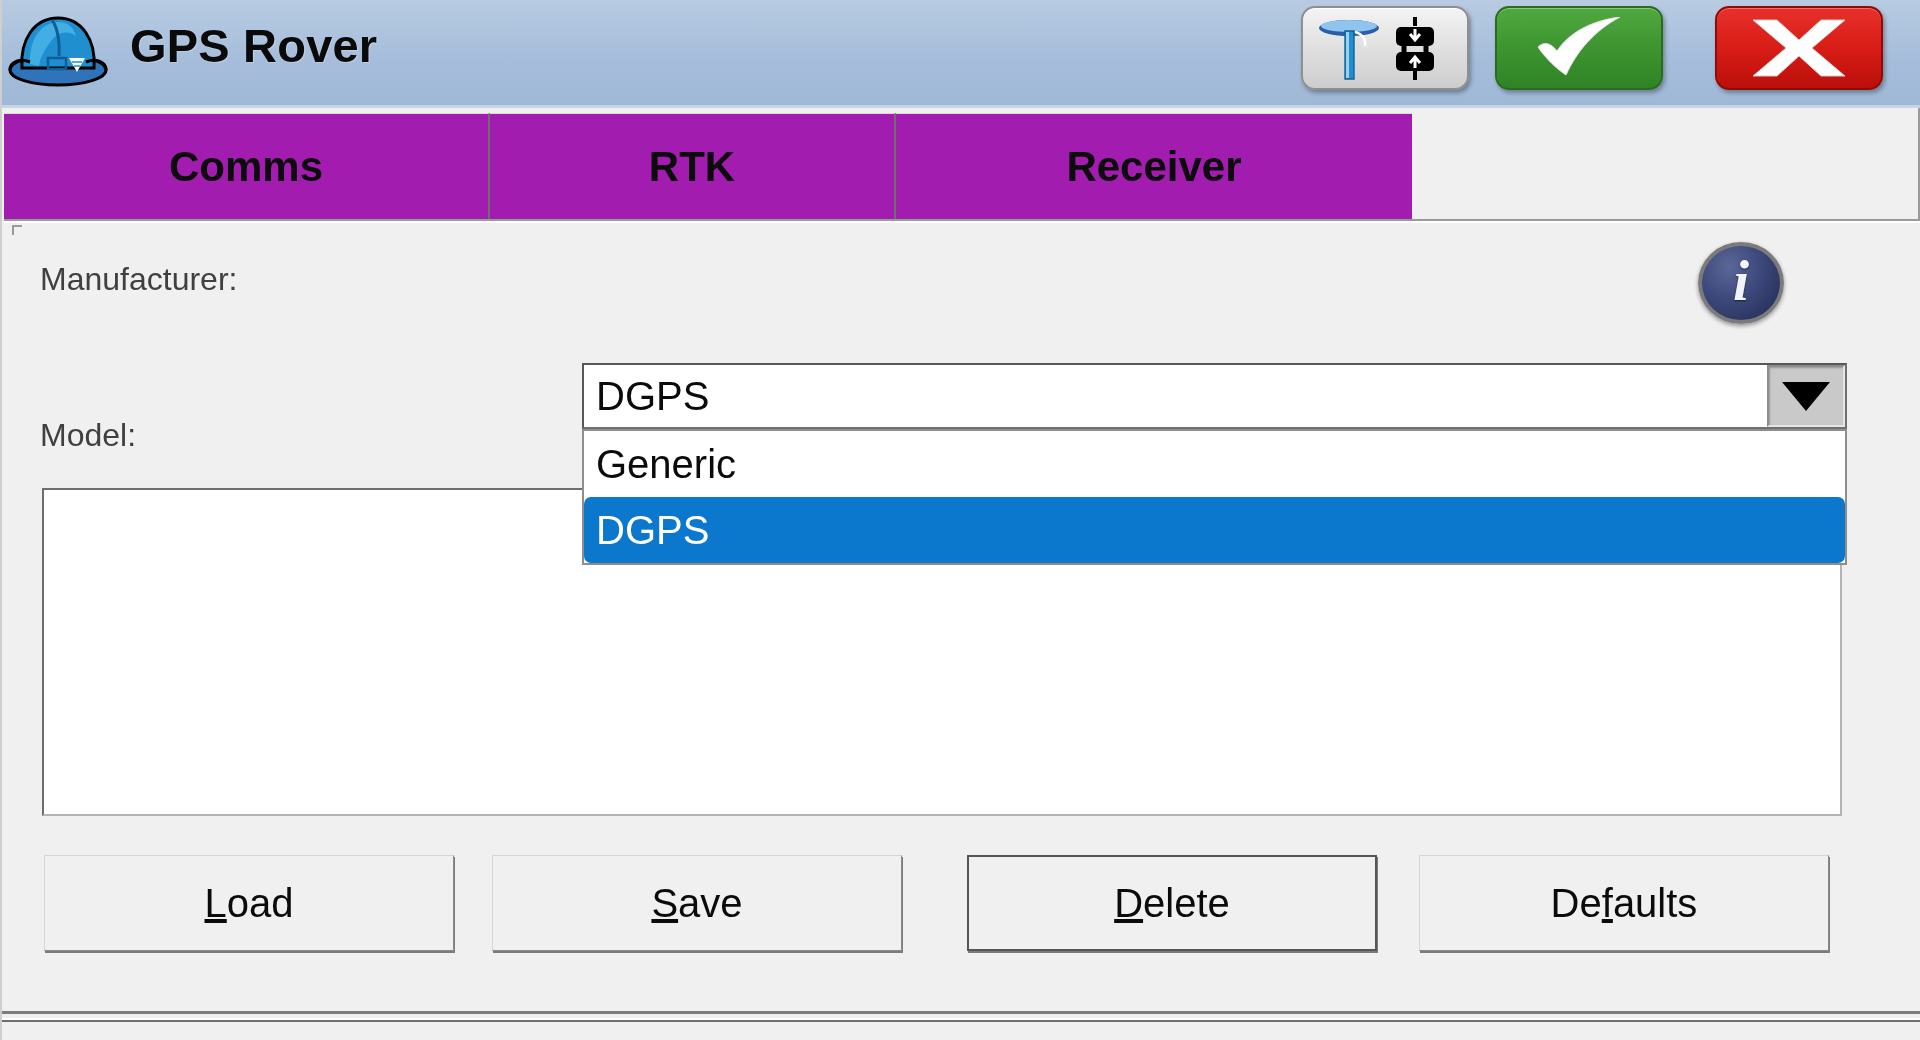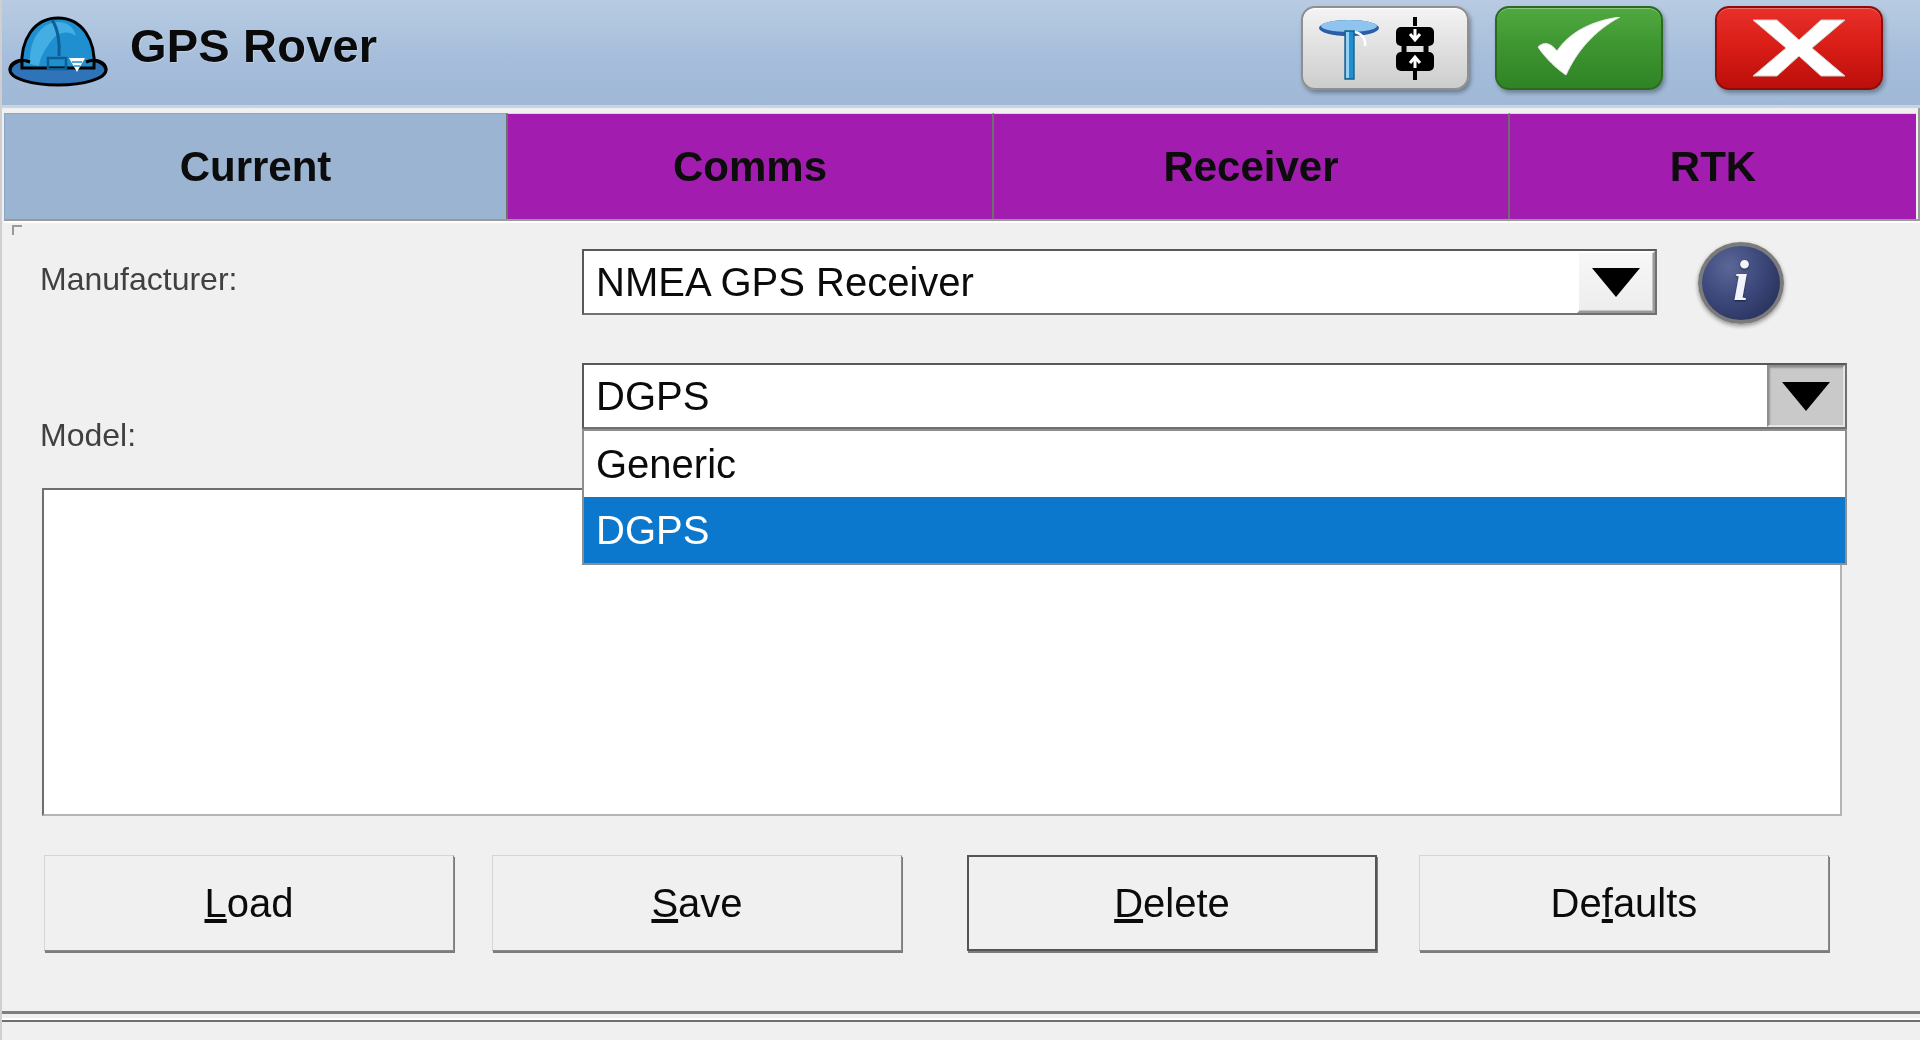--- a/index.html
+++ b/index.html
@@ -188,20 +188,21 @@
     border: 2px solid #8e8e8e;
     z-index: 40;
   }
   .dd-item {
     height: 66px;
     display: flex; align-items: center;
     padding-left: 12px;
     font-size: 40px; color: #0b0b0b;
     background: #ffffff;
     cursor: pointer;
+    border-radius: 7px;
   }
   .dd-item.selected {
     background: #0b78ce;
     color: #ffffff;
   }
 
   
   #buttonbar {
     position: absolute; left: 0; top: 612px;
     width: 1916px; height: 120px;
@@ -285,38 +286,31 @@
     </div>
 
     <div class="tb-btn" id="btn-cancel">
       <svg width="100" height="62" viewBox="0 0 100 62">
         <path d="M4 3 h24 l22 20 l22 -20 h24 l-33 28 l33 28 h-24 l-22 -20 l-22 20 h-24 l33 -28 z" fill="#ffffff" stroke="#cfcfcf" stroke-width="1"></path>
       </svg>
     </div>
   </div>
 
   <div id="tabstrip">
-    <div class="tab active" id="tab-0">Current</div>
     <div class="tab" id="tab-1">Comms</div>
+    <div class="tab" id="tab-3">RTK</div>
     <div class="tab" id="tab-2">Receiver</div>
-    <div class="tab" id="tab-3">RTK</div>
   </div>
 
   <div id="content">
 
     <div id="panel-corner"></div>
 
     <div class="form-label" id="lbl-manufacturer">Manufacturer:</div>
 
-    <div class="combo" id="combo-manufacturer">
-      <div class="combo-value">NMEA GPS Receiver</div>
-      <div class="combo-arrow up">
-        <span class="caret"></span>
-      </div>
-    </div>
 
     <div id="btn-info">
       <span class="i-glyph">i</span>
     </div>
 
     <div class="form-label" id="lbl-model">Model:</div>
 
     <div class="combo" id="combo-model">
       <div class="combo-value">DGPS</div>
       <div class="combo-arrow pressed">

